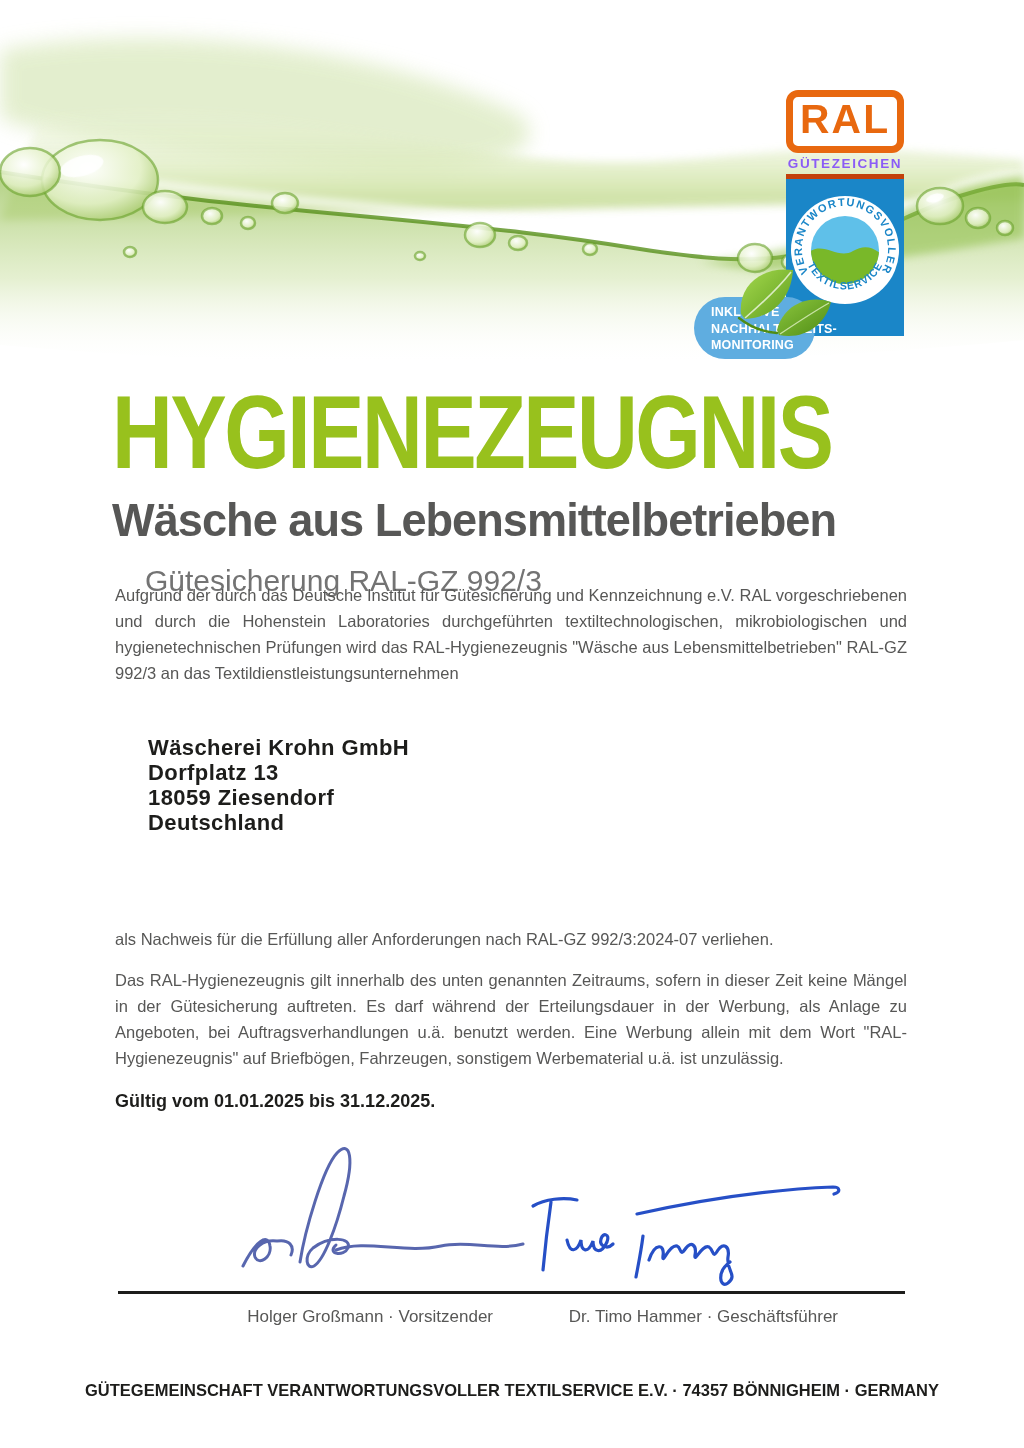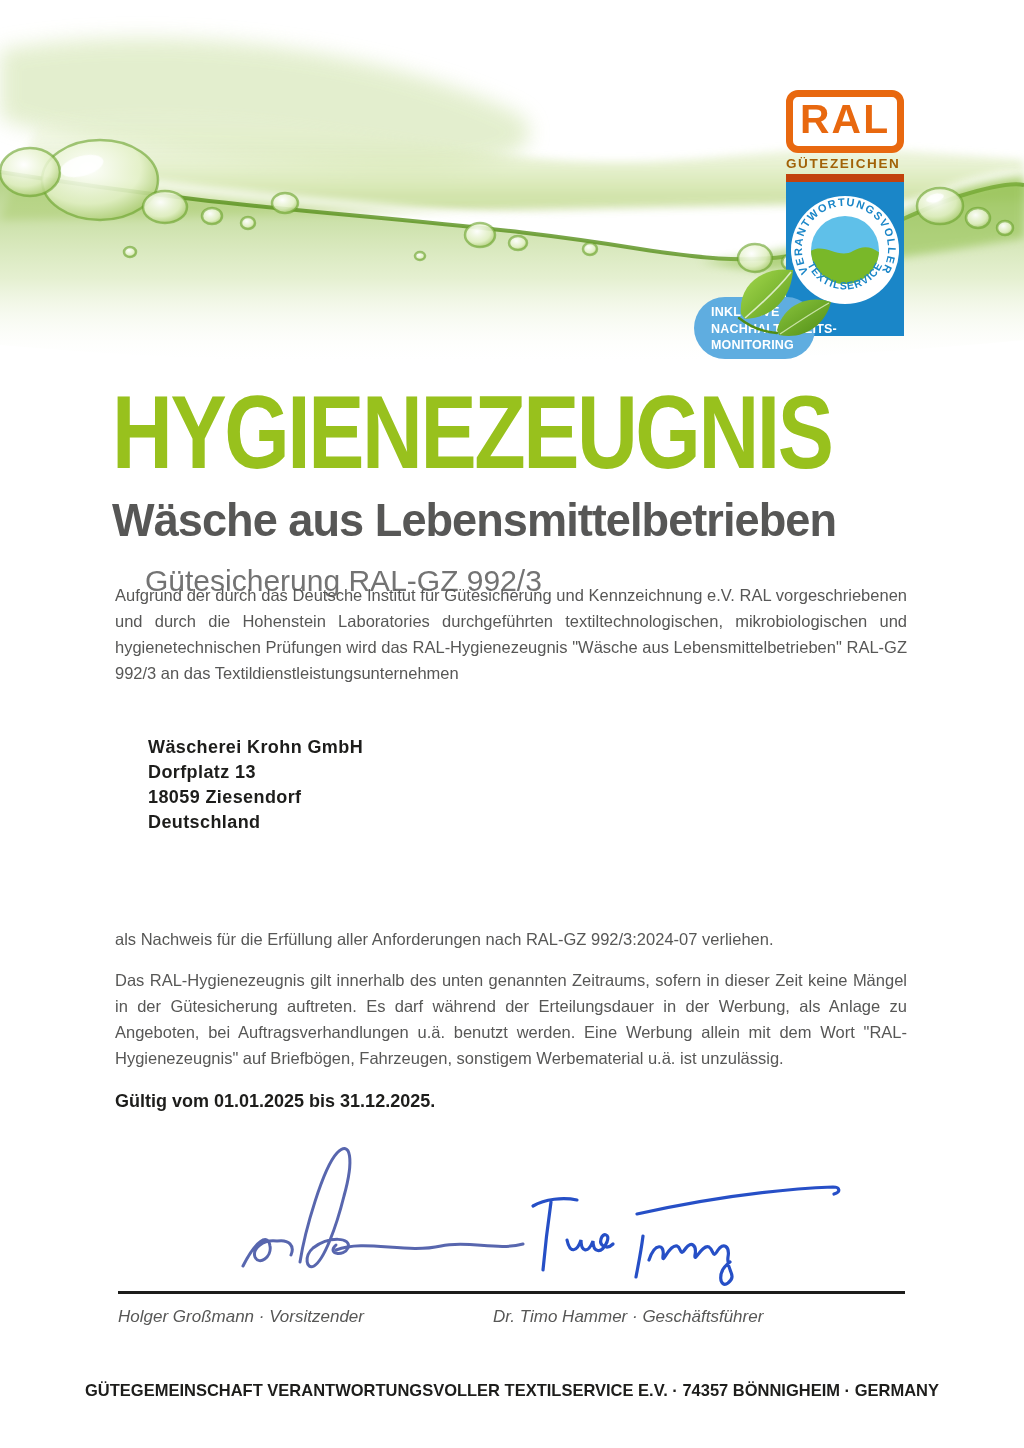--- a/index.html
+++ b/index.html
@@ -14,23 +14,23 @@
   .wave-wrap { position: absolute; left: 0; top: 0; width: 1024px; height: 375px; z-index: 0; }
   
   .ral-box {
     position: absolute; left: 786px; top: 90px; width: 118px; height: 63px;
     border: 7px solid #e8680f; border-radius: 12px; background: #fff;
     display: flex; align-items: flex-start; justify-content: center; z-index: 4;
   }
   .ral-box span { font-size: 40px; font-weight: 700; color: #e8680f; letter-spacing: 2px; transform: scaleX(1.02); }
   .ral-sub {
     position: absolute; left: 786px; top: 156px; width: 118px; z-index: 4;
-    font-size: 13.5px; font-weight: 700; color: #a16207;
+    text-align: center; font-size: 13.5px; font-weight: 700; color: #8b5cf6;
     letter-spacing: 1.6px; white-space: nowrap;
-    border-bottom: 8px solid #c2410c; padding-bottom: 3px;
+    border-bottom: 5px solid #c2410c; padding-bottom: 3px;
   }
   .badge-rect {
     position: absolute; left: 786px; top: 174px; width: 118px; height: 162px;
     background: #1a86c8; z-index: 2;
   }
   .bubble {
     position: absolute; left: 694px; top: 297px; width: 121px; height: 62px;
     background: #5fade0; border-radius: 31px 28px 30px 31px;
     color: #ffffff; font-weight: 700; font-size: 12.5px; line-height: 16.5px;
     padding: 7px 0 0 17px; letter-spacing: 0.2px; z-index: 3; white-space: nowrap;
@@ -54,38 +54,38 @@
   }
   .para {
     position: absolute; left: 115px; width: 792px; margin: 0;
     font-size: 16.5px; line-height: 26px; color: #575756; text-align: justify;
   }
   .para-intro { top: 582px; }
   .para-award { top: 926px; text-align: left; }
   .para-usage { top: 967px; }
   .recipient {
     position: absolute; left: 148px; top: 735px;
-    font-size: 18px; font-weight: 700; line-height: 25px; color: #1d1d1b;
+    font-size: 22px; font-weight: 700; line-height: 25px; color: #1d1d1b;
     letter-spacing: 0.4px;
   }
   .validity {
     position: absolute; left: 115px; top: 1091px;
     font-size: 18px; font-weight: 700; color: #1d1d1b;
   }
   .sig-left  { position: absolute; left: 205px; top: 1142px; }
   .sig-right { position: absolute; left: 515px; top: 1178px; }
   .sig-line {
     position: absolute; left: 118px; top: 1291px; width: 787px; height: 3px;
     background: #1d1d1b;
   }
   .names-row {
     position: absolute; left: 118px; top: 1307px; width: 787px;
     display: grid; grid-template-columns: 375px 345px;
   }
-  .names-row div { text-align: left; font-size: 17px; color: #575756; font-style: italic; }
+  .names-row div { text-align: right; font-size: 17px; color: #575756; }
   .footer {
     position: absolute; left: 0; top: 1381px; width: 1024px; text-align: center;
     font-size: 17px; font-weight: 700; color: #1d1d1b; letter-spacing: 0;
     transform: scaleX(0.97); transform-origin: center top; white-space: nowrap;
   }
 </style>
 </head>
 <body>
 
 <div class="page">

